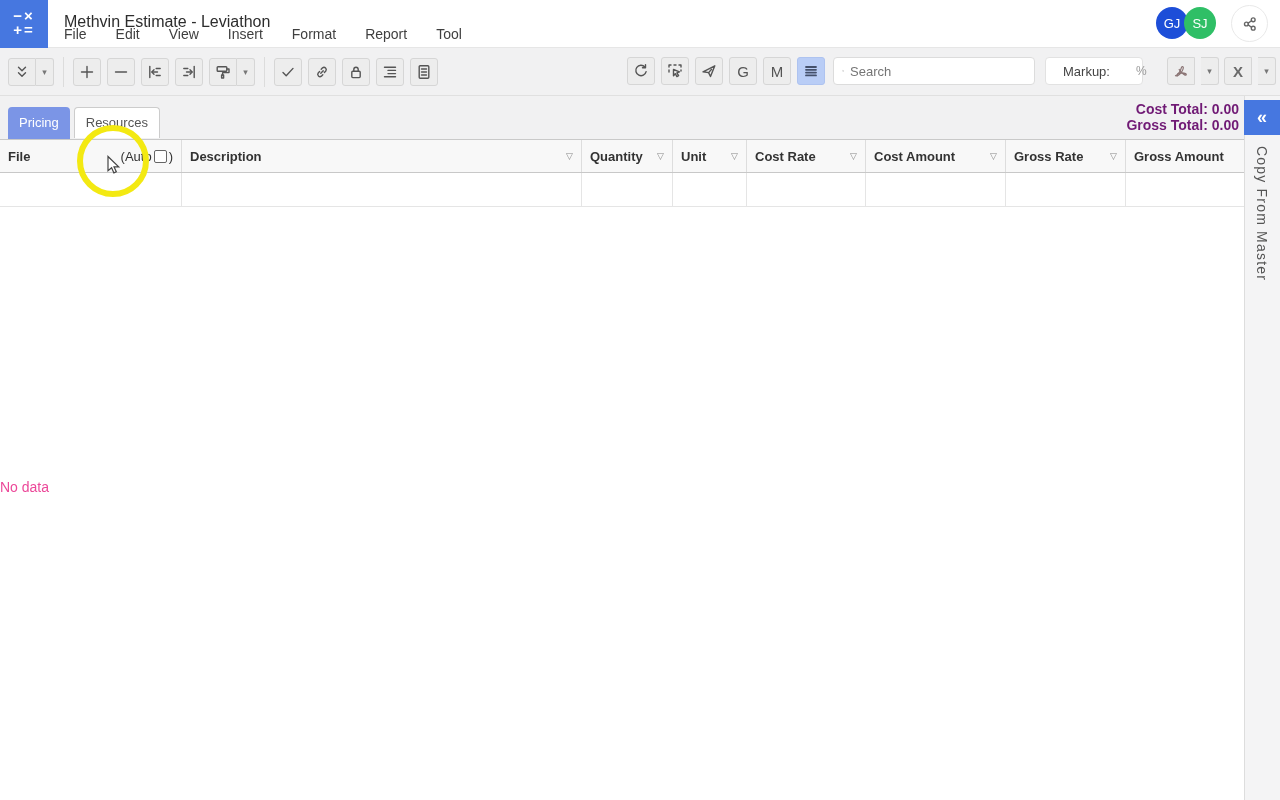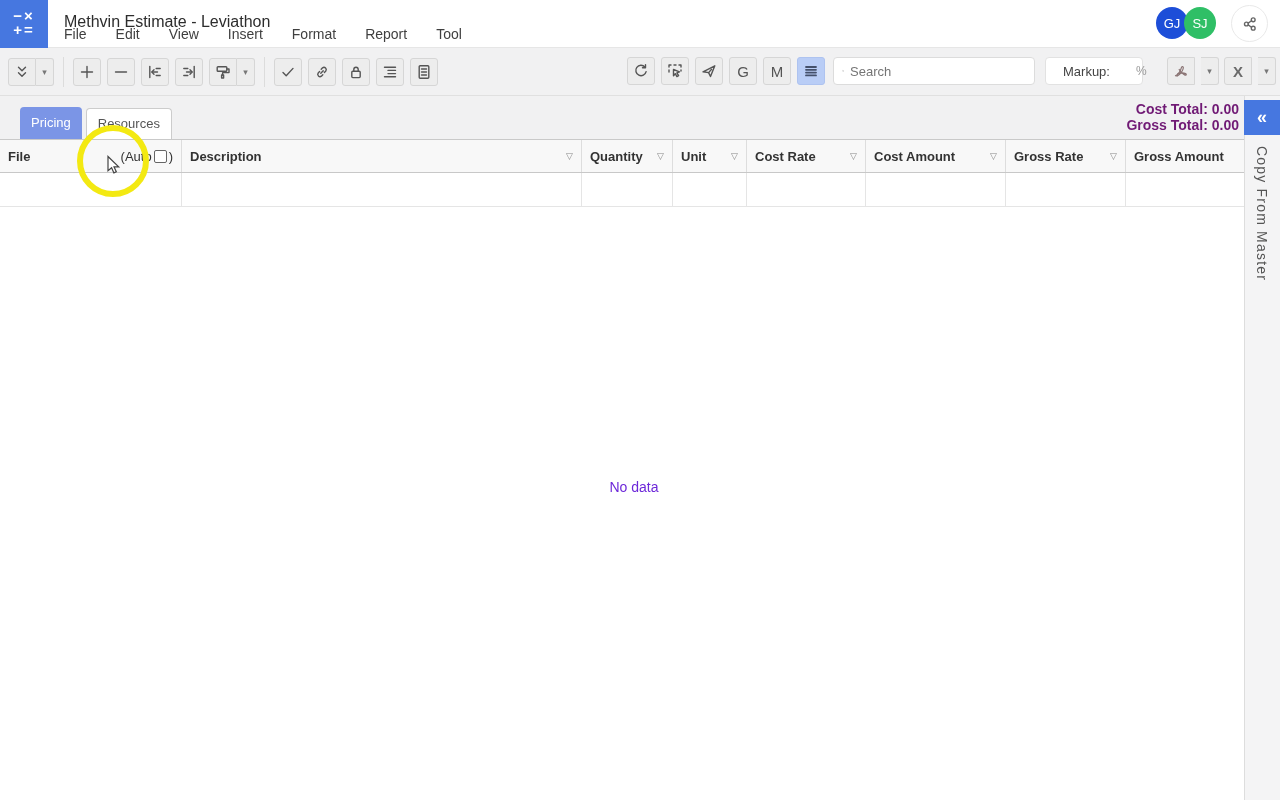--- a/index.html
+++ b/index.html
@@ -38,21 +38,21 @@
   .searchbox input::placeholder { color:#757575; }
   .markupbox { position:absolute; left:1045px; top:9px; width:98px; height:28px; background:#fff; border:1px solid #e2e2e2; border-radius:4px; display:flex; align-items:center; padding:0 17px; font-size:13px; color:#444; }
   .markupbox input { border:none; outline:none; width:26px; font-size:13px; font-family:"Liberation Sans",sans-serif; background:transparent; }
   .markup-suffix { margin-left:auto; color:#999; font-size:12px; }
   .pdf-split { left:1167px; }
   .xls-split { left:1224px; }
   .xls-glyph { font-size:15px; font-weight:600; color:#6a6a6a; }
 
   
   .tabrow { position:absolute; top:96px; left:0; width:1244px; height:44px; background:#f1f1f2; border-bottom:1px solid #c9c9c9; }
-  .tabs { position:absolute; left:8px; bottom:0; display:flex; gap:4px; align-items:flex-end;margin-left:12px; }
+  .tabs { position:absolute; left:8px; bottom:0; display:flex; gap:4px; align-items:flex-start; }
   .tab { height:32px; line-height:32px; padding:0 11px; font-size:13px; border-radius:4px 4px 0 0; }
   .tab.active { background:#7b95e6; color:#fff; }
   .tab.inactive { background:#fff; border:1px solid #ccc; border-bottom:none; color:#555; height:31px; line-height:30px; }
   .totals { position:absolute; right:5px; top:5px; text-align:right; font-size:14px; font-weight:bold; color:#701a75; line-height:16px; }
 
   
   .side-strip { position:absolute; left:1244px; top:96px; width:36px; height:704px; background:#f4f4f5; border-left:1px solid #ddd; }
   .collapse-btn { position:absolute; left:1244px; top:100px; width:36px; height:35px; background:#4677e0; color:#fff; font-size:18px; font-weight:bold; display:flex; align-items:center; justify-content:center; }
   .copy-label { position:absolute; left:1270px; top:146px; transform:rotate(90deg); transform-origin:0 0; white-space:nowrap; font-size:14px; color:#555; letter-spacing:1.2px; }
 
@@ -60,21 +60,21 @@
   .grid-header { position:absolute; top:140px; left:0; width:1244px; height:33px; background:#f8f8f8; border-bottom:1px solid #c8c8c8; display:flex; }
   .gh-cell { display:flex; align-items:center; justify-content:space-between; padding:0 8px; border-right:1px solid #ddd; font-size:13px; font-weight:bold; color:#333; }
   .gh-caret { font-size:9px; color:#888; font-weight:normal; }
   .c-item{width:182px} .c-desc{width:400px} .c-qty{width:91px} .c-unit{width:74px}
   .c-crate{width:119px} .c-camt{width:140px} .c-grate{width:120px} .c-gamt{width:118px; border-right:none;}
   .auto-wrap { font-weight:normal; font-size:13px; color:#333; display:flex; align-items:center; }
   .auto-checkbox { display:inline-block; width:13px; height:13px; border:1.5px solid #666; border-radius:2px; background:#fff; margin:0 2px; }
   .grid-row-empty { position:absolute; top:173px; left:0; width:1244px; height:34px; border-bottom:1px solid #e5e5e5; display:flex; }
   .gr-cell { border-right:1px solid #e5e5e5; }
   .gr-cell.c-gamt { border-right:none; }
-  .no-data { position:absolute; top:479px; left:0; width:1244px; text-align:center; font-size:14px; color:#6d28d9;margin-left:12px; }
+  .no-data { position:absolute; top:479px; left:0; width:1244px; text-align:left; font-size:14px; color:#ec4899; }
 
   
   .click-ring { position:absolute; left:77px; top:125px; width:72px; height:72px; border:6px solid #f3e912; border-radius:50%; z-index:40; }
   .cursor { position:absolute; left:106px; top:155px; z-index:41; }
 </style>
 </head>
 <body>
 
 <div class="topbar">
   <div class="logo">

